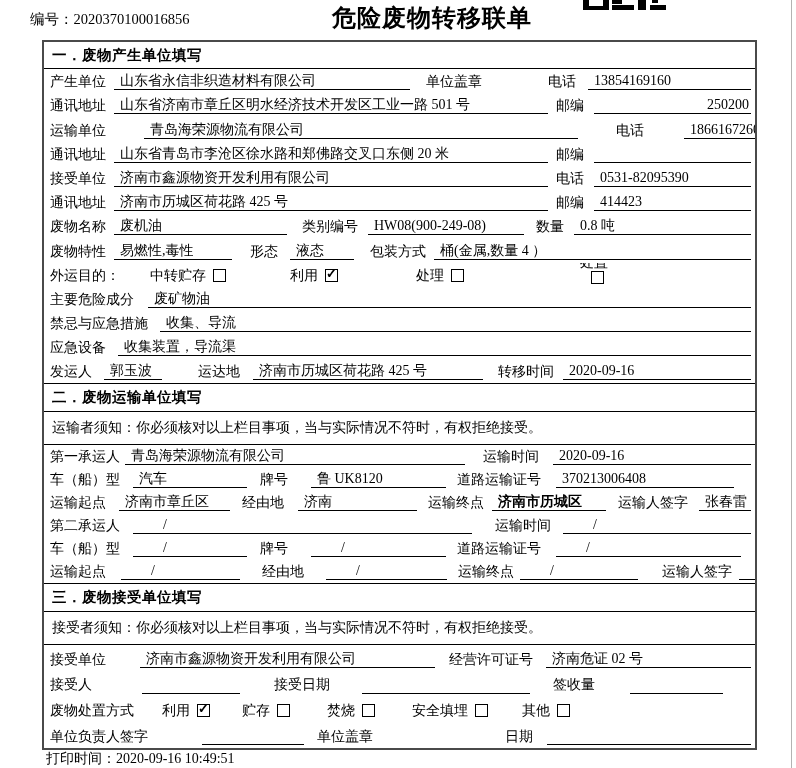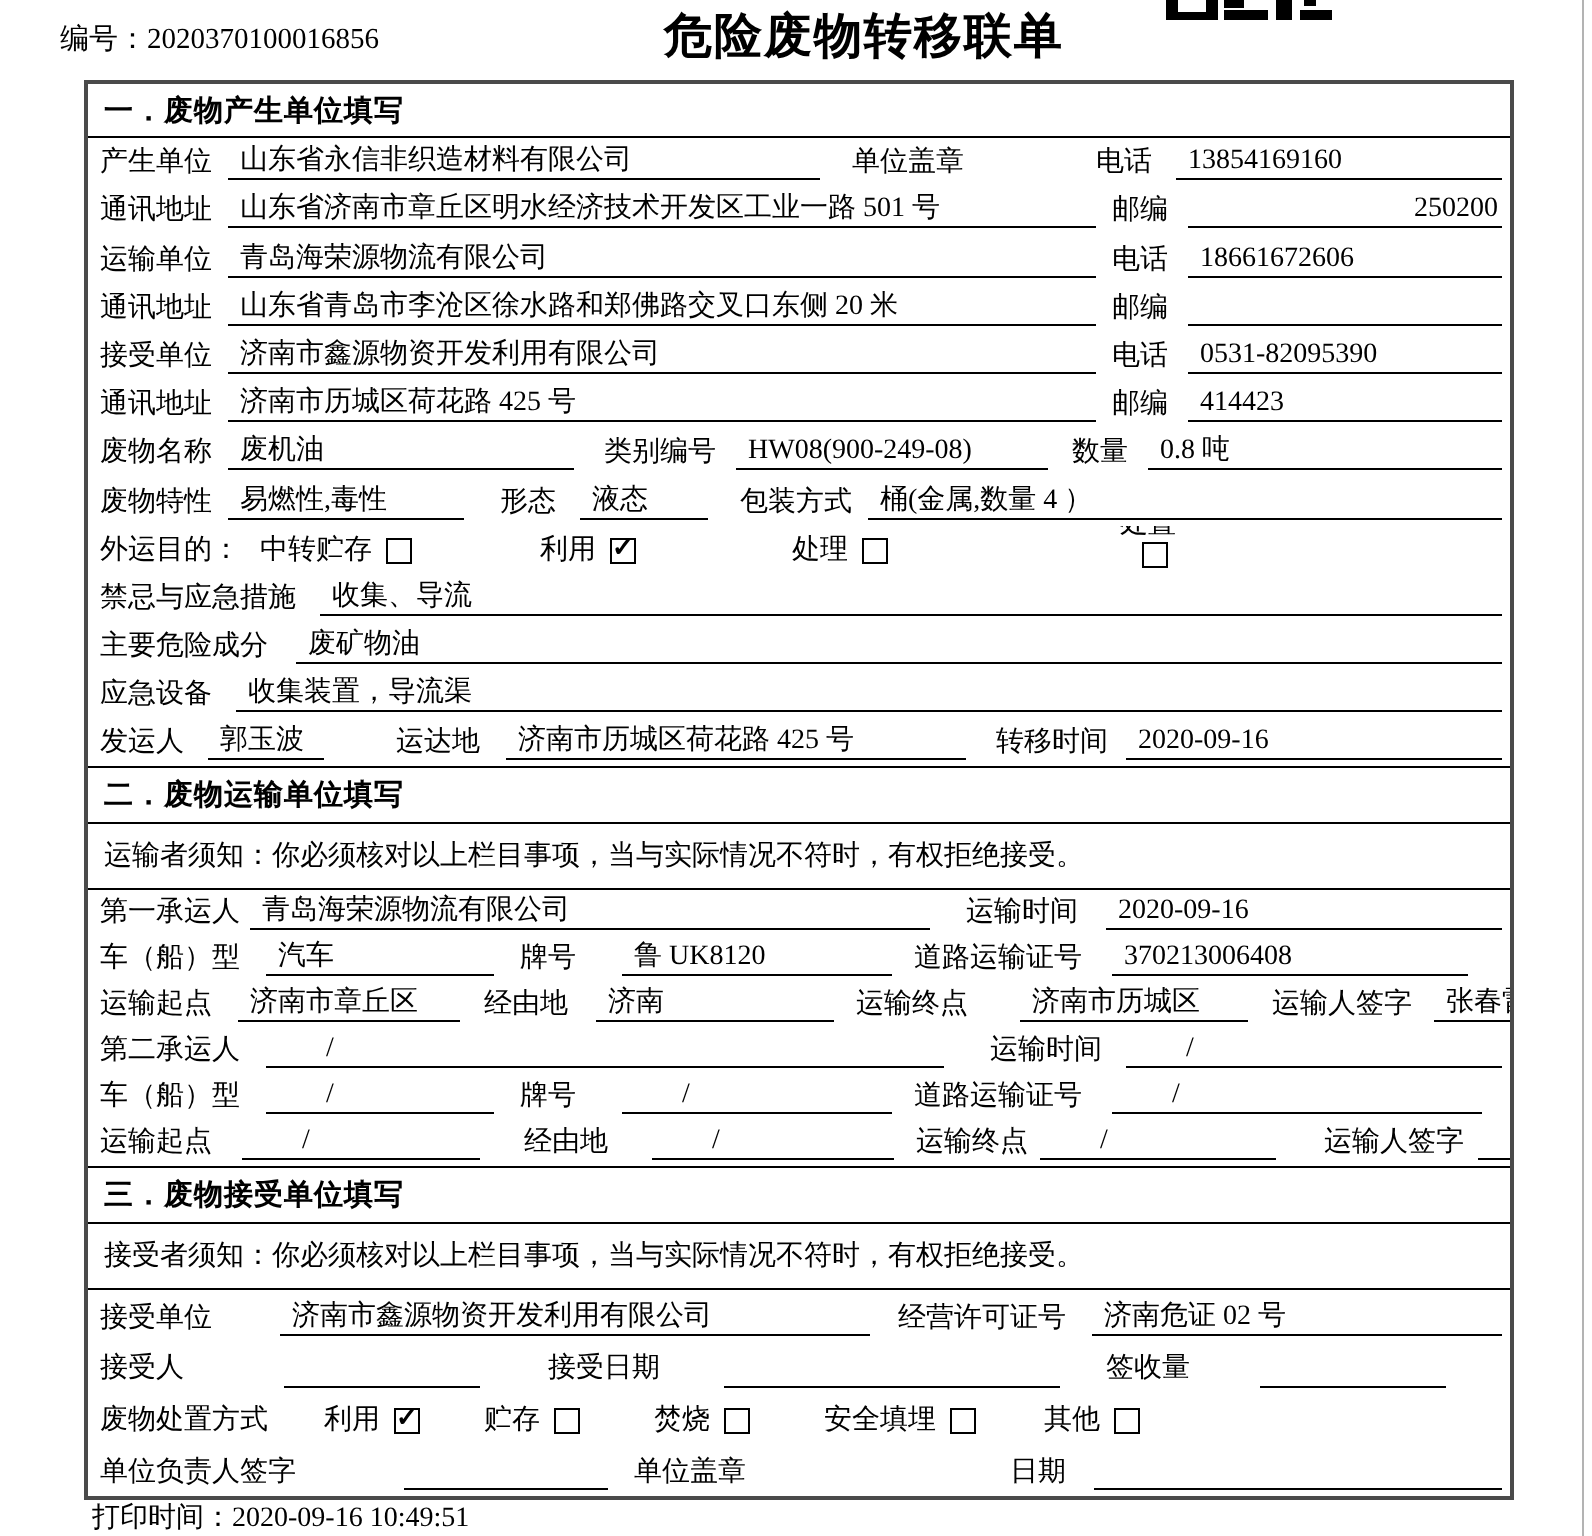--- a/index.html
+++ b/index.html
@@ -83,21 +83,21 @@
       <span class="lab" style="width: 58px; margin-left: 16px;">单位盖章</span>
       <span class="lab" style="width: 30px; margin-left: 64px;">电话</span>
       <span class="fld fill" style="margin-left: 10px;">13854169160</span>
     </div>
     <div class="row" style="height: 24.2px;">
       <span class="lab" style="width: 56px;">通讯地址</span>
       <span class="fld" style="width: 434px; margin-left: 8px;">山东省济南市章丘区明水经济技术开发区工业一路 501 号</span>
       <span class="lab" style="width: 30px; margin-left: 8px;">邮编</span>
       <span class="fld fill" style="margin-left: 8px; text-align: right;">250200</span>
     </div>
-    <div class="row" style="height: 24.2px;">
+    <div class="row" style="height: 24.2px; gap: 30px;">
       <span class="lab" style="width: 56px;">运输单位</span>
       <span class="fld" style="width: 434px; margin-left: 8px;">青岛海荣源物流有限公司</span>
       <span class="lab" style="width: 30px; margin-left: 8px;">电话</span>
       <span class="fld fill" style="margin-left: 8px;">18661672606</span>
     </div>
     <div class="row" style="height: 24.2px;">
       <span class="lab" style="width: 56px;">通讯地址</span>
       <span class="fld" style="width: 434px; margin-left: 8px;">山东省青岛市李沧区徐水路和郑佛路交叉口东侧 20 米</span>
       <span class="lab" style="width: 30px; margin-left: 8px;">邮编</span>
       <span class="fld fill" style="margin-left: 8px;"></span>
@@ -125,44 +125,44 @@
     <div class="row" style="height: 24.2px;">
       <span class="lab" style="width: 56px;">废物特性</span>
       <span class="fld" style="width: 118px; margin-left: 8px;">易燃性,毒性</span>
       <span class="lab" style="width: 30px; margin-left: 18px;">形态</span>
       <span class="fld" style="width: 64px; margin-left: 10px;">液态</span>
       <span class="lab" style="width: 56px; margin-left: 16px;">包装方式</span>
       <span class="fld fill" style="margin-left: 8px;">桶(金属,数量 4 ）</span>
     </div>
     <div class="row" style="height: 24.2px;">
       <span class="lab" style="width: 72px;">外运目的：</span>
-      <span class="chk" style="margin-left: 8px;">
+      <span class="chk" style="margin-left: 28px;">
         <span class="t">中转贮存</span>
         <span class="box"></span>
       </span>
       <span class="chk" style="margin-left: 64px;">
         <span class="t">利用</span>
         <span class="box ck"></span>
       </span>
       <span class="chk" style="margin-left: 78px;">
         <span class="t">处理</span>
         <span class="box"></span>
       </span>
       <span class="chk" style="margin-left: 116px; flex-direction: column;">
         <span class="t">处置</span>
         <span class="box"></span>
       </span>
     </div>
     <div class="row" style="height: 24.2px;">
+      <span class="lab" style="width: 84px;">主要危险成分</span>
+      <span class="fld fill" style="margin-left: 14px;">废矿物油</span>
+    </div>
+    <div class="row" style="height: 24.2px;">
       <span class="lab" style="width: 98px;">禁忌与应急措施</span>
       <span class="fld fill" style="margin-left: 12px;">收集、导流</span>
-    </div>
-    <div class="row" style="height: 24.2px;">
-      <span class="lab" style="width: 84px;">主要危险成分</span>
-      <span class="fld fill" style="margin-left: 14px;">废矿物油</span>
     </div>
     <div class="row" style="height: 24.2px;">
       <span class="lab" style="width: 56px;">应急设备</span>
       <span class="fld fill" style="margin-left: 12px;">收集装置，导流渠</span>
     </div>
     <div class="row" style="height: 24.2px;">
       <span class="lab" style="width: 42px;">发运人</span>
       <span class="fld" style="width: 58px; margin-left: 12px;">郭玉波</span>
       <span class="lab" style="width: 42px; margin-left: 36px;">运达地</span>
       <span class="fld" style="width: 230px; margin-left: 13px;">济南市历城区荷花路 425 号</span>
@@ -184,21 +184,21 @@
       <span class="fld" style="width: 135px; margin-left: 21px;">鲁 UK8120</span>
       <span class="lab" style="width: 88px; margin-left: 11px;">道路运输证号</span>
       <span class="fld" style="width: 178px; margin-left: 11px;">370213006408</span>
     </div>
     <div class="row" style="height: 23px;">
       <span class="lab" style="width: 54px;">运输起点</span>
       <span class="fld" style="width: 111px; margin-left: 15px;">济南市章丘区</span>
       <span class="lab" style="width: 44px; margin-left: 12px;">经由地</span>
       <span class="fld" style="width: 119px; margin-left: 12px;">济南</span>
       <span class="lab" style="width: 54px; margin-left: 11px;">运输终点</span>
-      <span class="fld" style="width: 114px; margin-left: 28px;">济南市历城区</span>
+      <span class="fld" style="width: 114px; margin-left: 10px; font-weight: bold;">济南市历城区</span>
       <span class="lab" style="width: 70px; margin-left: 12px;">运输人签字</span>
       <span class="fld fill" style="margin-left: 11px;">张春雷</span>
     </div>
     <div class="row" style="height: 23px;">
       <span class="lab" style="width: 66px;">第二承运人</span>
       <span class="fld slash" style="width: 339px; margin-left: 17px;">/</span>
       <span class="lab" style="width: 56px; margin-left: 23px;">运输时间</span>
       <span class="fld fill slash" style="margin-left: 12px;">/</span>
     </div>
     <div class="row" style="height: 23px;">

